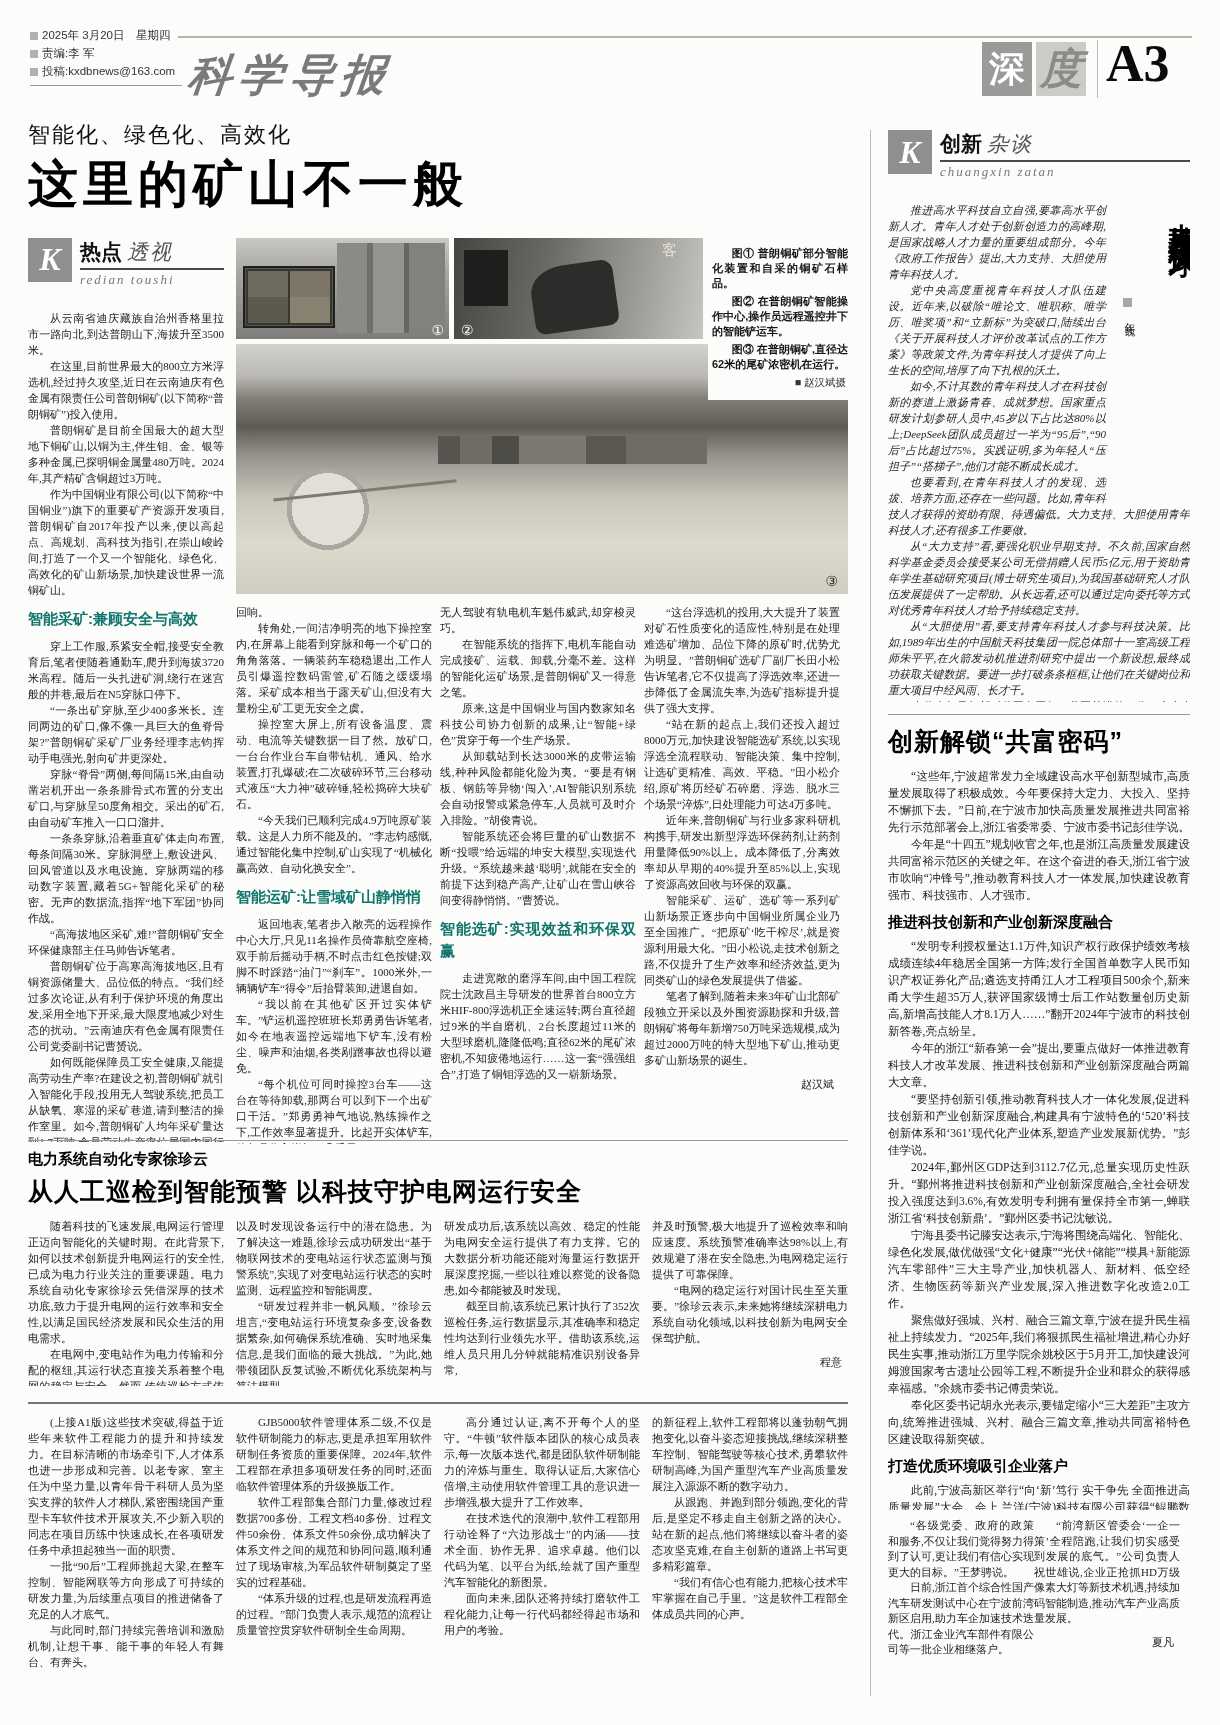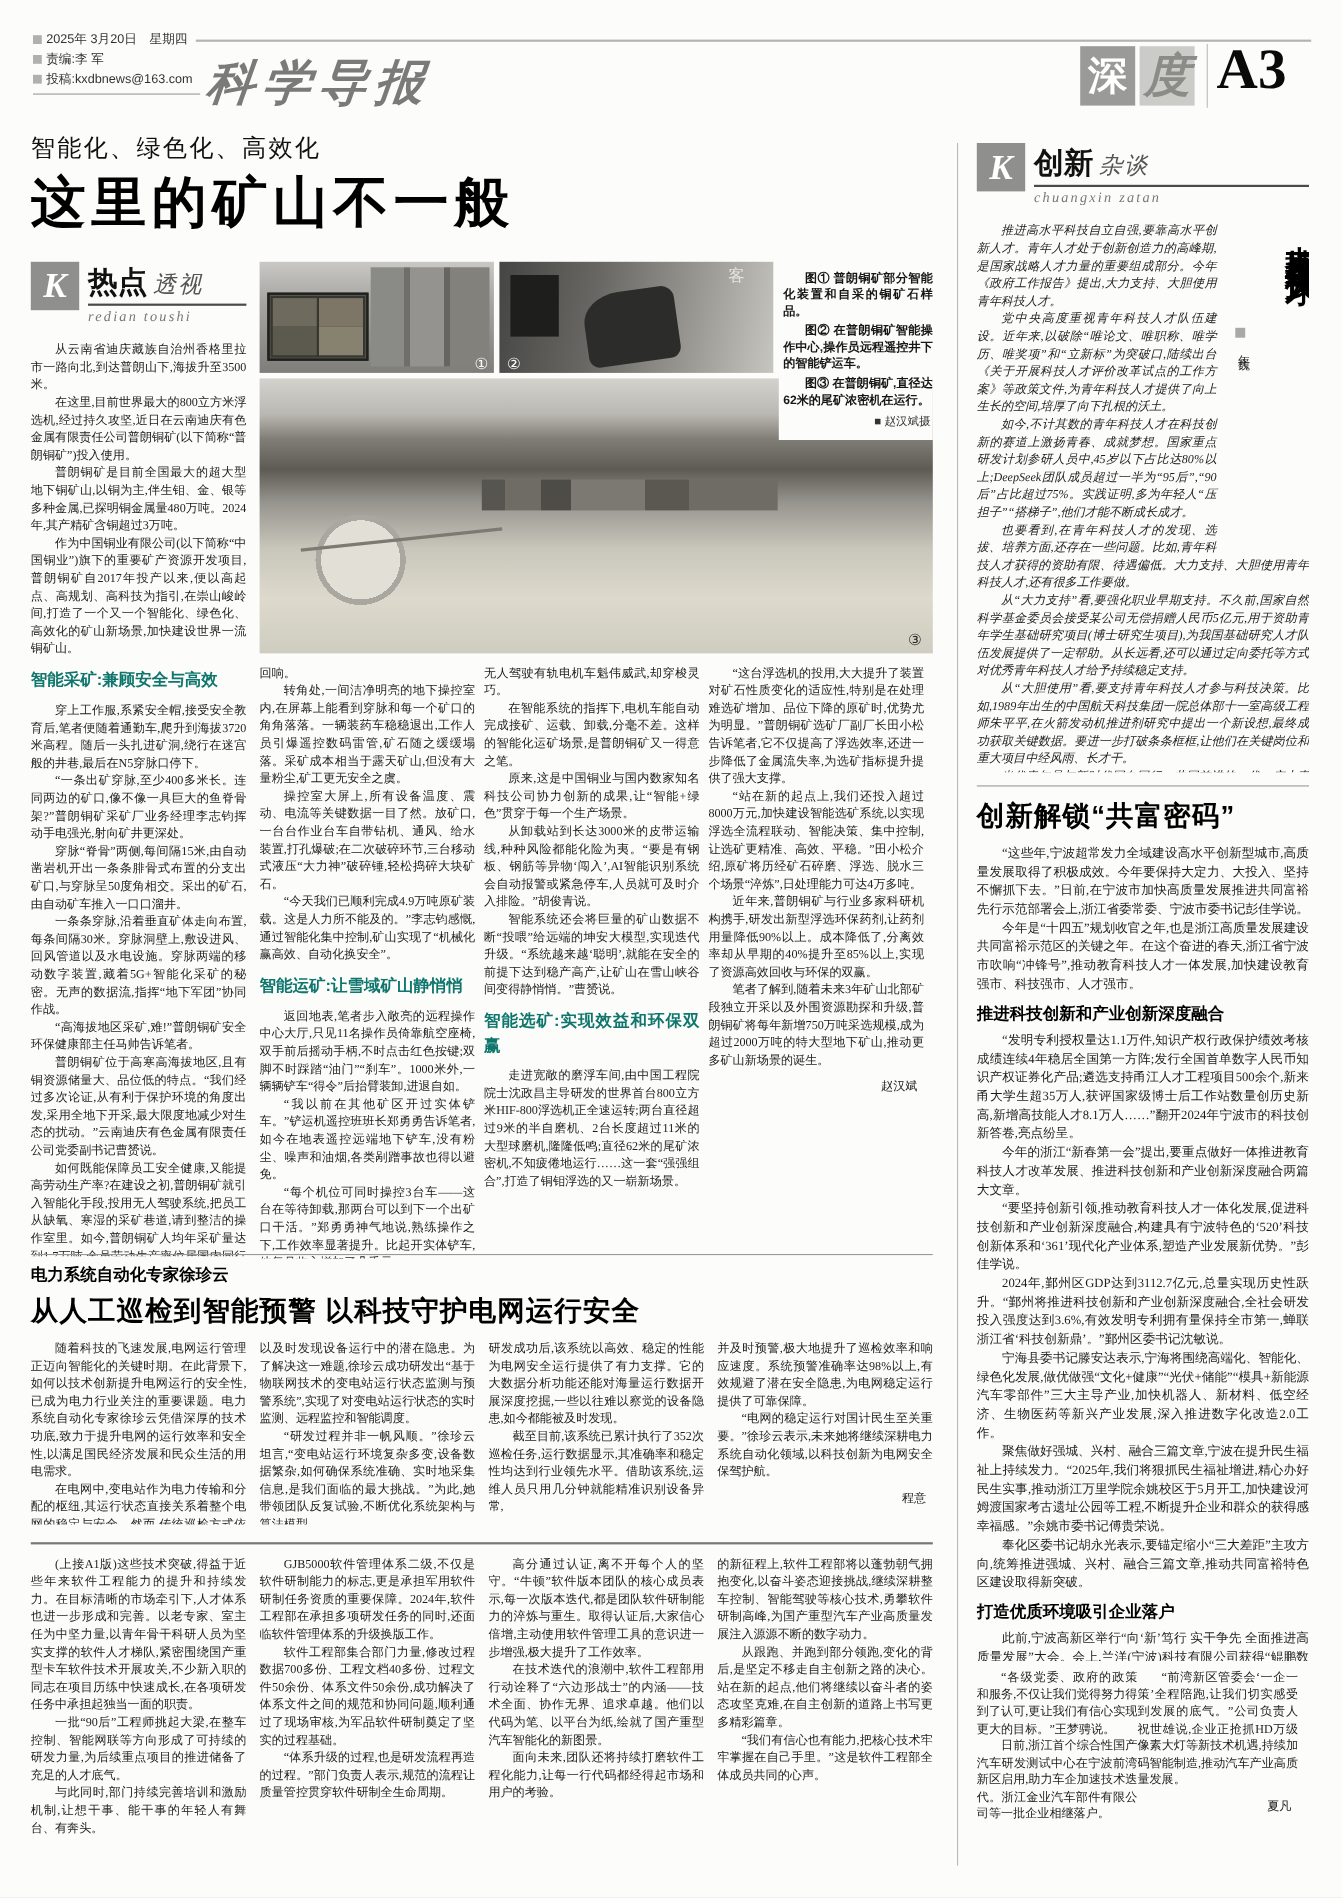--- a/index.html
+++ b/index.html
@@ -25,21 +25,21 @@
   
   .vrule{position:absolute;left:870px;top:130px;width:1px;height:1566px;background:#b8b8b6}
   .hr-power{position:absolute;left:28px;top:1140px;width:820px;height:1px;background:#999}
 
   
   .badge{display:flex;align-items:flex-start;height:62px;margin-bottom:10px}
   .kbox{width:44px;height:44px;background:#8f8f8d;color:#fff;font-style:italic;font-weight:bold;font-size:32px;
         display:flex;align-items:center;justify-content:center;margin-right:8px;flex:0 0 auto}
   .badge-right{flex:1}
   .badge-title{display:flex;align-items:baseline;border-bottom:2px solid #4a4a48;padding-bottom:2px}
-  .bt-bold{font-family:Liberation Serif, serif;font-weight:900;font-size:27px;color:#111}
+  .bt-bold{font-family:Liberation Serif, serif;font-weight:900;font-size:21px;color:#111}
   .bt-script{font-style:italic;font-size:21px;color:#555;margin-left:5px;letter-spacing:2px}
   .bt-pinyin{font-style:italic;color:#777;font-size:13px;letter-spacing:2px;margin-top:2px}
 
   
   .main{position:absolute;left:28px;top:120px;width:820px}
   .kicker{font-family:"Liberation Sans",sans-serif;font-size:22px;color:#111;letter-spacing:2px}
   .headline{font-family:"Liberation Sans",sans-serif;font-size:50px;font-weight:900;letter-spacing:5px;
             line-height:1.15;margin:6px 0 24px;color:#000}
   .m-body{display:flex;gap:12px}
   .m-col1{width:196px;flex:0 0 auto}
@@ -229,20 +229,21 @@
               <div class="bi bi-p">原来,这是中国铜业与国内数家知名科技公司协力创新的成果,让“智能+绿色”贯穿于每一个生产场景。</div>
               <div class="bi bi-p">从卸载站到长达3000米的皮带运输线,种种风险都能化险为夷。“要是有钢板、钢筋等异物‘闯入’,AI智能识别系统会自动报警或紧急停车,人员就可及时介入排险。”胡俊青说。</div>
               <div class="bi bi-p">智能系统还会将巨量的矿山数据不断“投喂”给远端的坤安大模型,实现迭代升级。“系统越来越‘聪明’,就能在安全的前提下达到稳产高产,让矿山在雪山峡谷间变得静悄悄。”曹赟说。</div>
               <div class="bi bi-h">智能选矿:实现效益和环保双赢</div>
               <div class="bi bi-p">走进宽敞的磨浮车间,由中国工程院院士沈政昌主导研发的世界首台800立方米HIF-800浮选机正全速运转;两台直径超过9米的半自磨机、2台长度超过11米的大型球磨机,隆隆低鸣;直径62米的尾矿浓密机,不知疲倦地运行……这一套“强强组合”,打造了铜钼浮选的又一崭新场景。</div>
             </div>
           <div class="m-colN flow">
               <div class="bi bi-p">“这台浮选机的投用,大大提升了装置对矿石性质变化的适应性,特别是在处理难选矿增加、品位下降的原矿时,优势尤为明显。”普朗铜矿选矿厂副厂长田小松告诉笔者,它不仅提高了浮选效率,还进一步降低了金属流失率,为选矿指标提升提供了强大支撑。</div>
               <div class="bi bi-p">“站在新的起点上,我们还投入超过8000万元,加快建设智能选矿系统,以实现浮选全流程联动、智能决策、集中控制,让选矿更精准、高效、平稳。”田小松介绍,原矿将历经矿石碎磨、浮选、脱水三个场景“淬炼”,日处理能力可达4万多吨。</div>
               <div class="bi bi-p">近年来,普朗铜矿与行业多家科研机构携手,研发出新型浮选环保药剂,让药剂用量降低90%以上。成本降低了,分离效率却从早期的40%提升至85%以上,实现了资源高效回收与环保的双赢。</div>
+              <div class="bi bi-p">智能采矿、运矿、选矿等一系列矿山新场景正逐步向中国铜业所属企业乃至全国推广。“把原矿‘吃干榨尽’,就是资源利用最大化。”田小松说,走技术创新之路,不仅提升了生产效率和经济效益,更为同类矿山的绿色发展提供了借鉴。</div>
               <div class="bi bi-p">笔者了解到,随着未来3年矿山北部矿段独立开采以及外围资源勘探和升级,普朗铜矿将每年新增750万吨采选规模,成为超过2000万吨的特大型地下矿山,推动更多矿山新场景的诞生。</div>
               <div class="bi bi-by">赵汉斌</div>
             </div>
         </div>
       </div>
     </div>
   </div>
 
   <div class="hr-power"></div>
   <div class="power">

